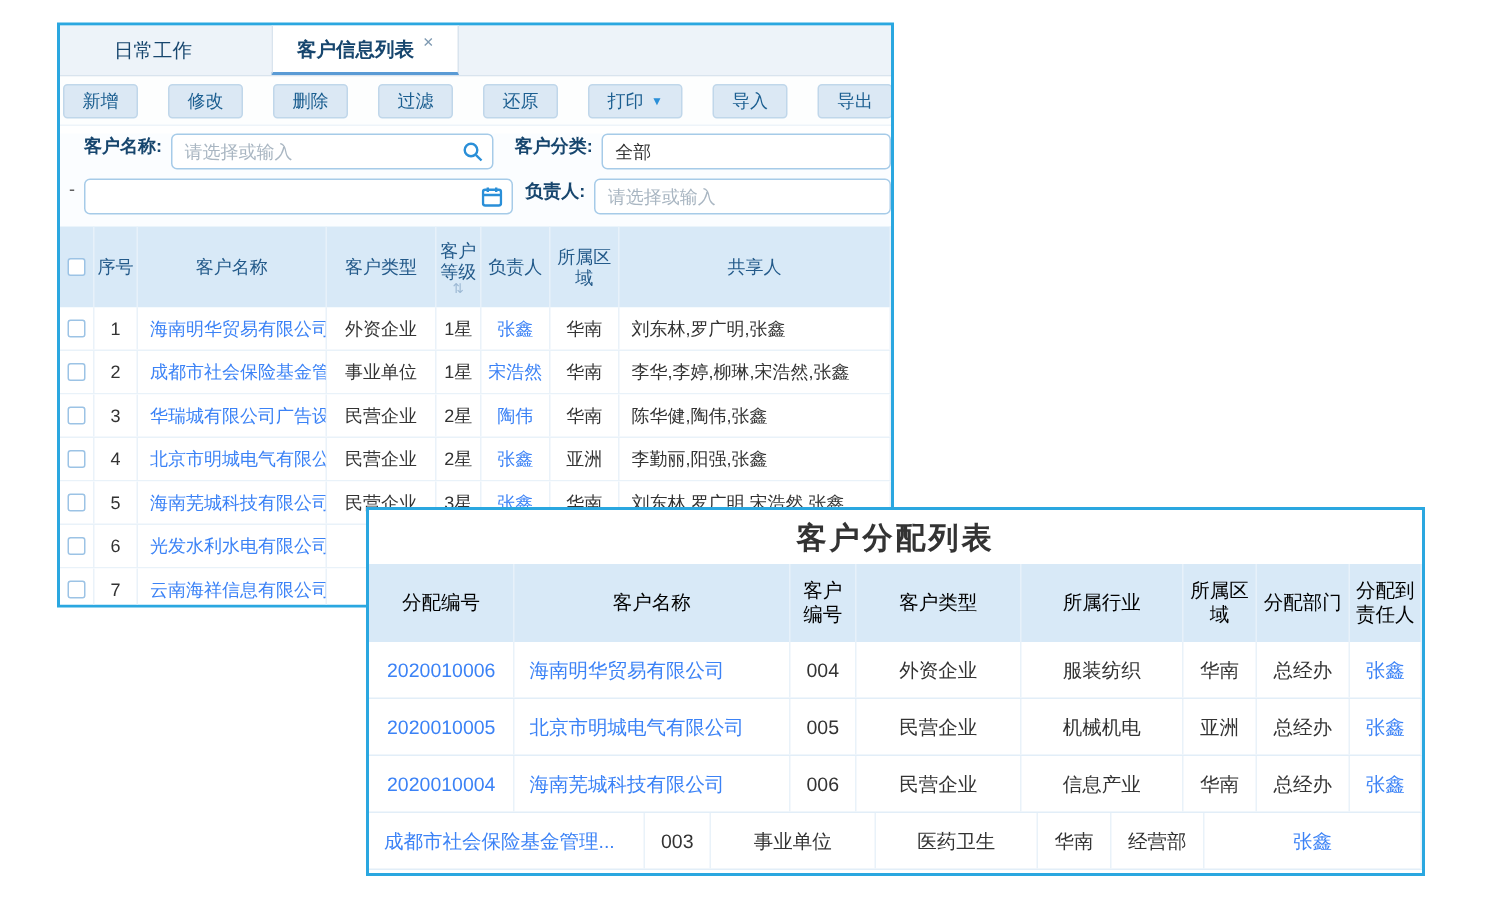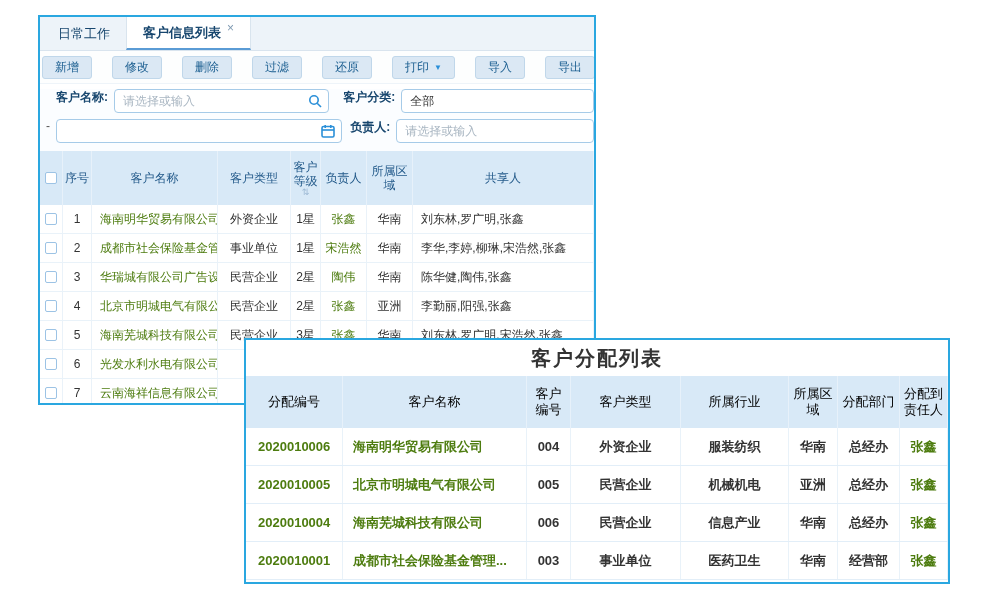--- a/index.html
+++ b/index.html
@@ -5,21 +5,21 @@
   * { margin:0; padding:0; box-sizing:border-box; }
   html,body { width:1000px; height:600px; background:#ffffff; overflow:hidden;
     font-family:"Liberation Sans","DejaVu Sans",sans-serif; }
 
   .panel { position:absolute; background:#fff; border:2px solid #2aa7e0; overflow:hidden; }
   #panel1 { left:38px; top:15px; width:558px; height:390px; z-index:1; }
   #panel2 { left:244px; top:338px; width:706px; height:246px; z-index:2; }
 
   
   .tabbar { height:34px; background:#edf3f9; border-bottom:1px solid #d9e4ee;
-    display:flex; align-items:flex-end; padding-left:2px; }
+    display:flex; align-items:flex-end; padding-left:20px;gap:37px; }
   .tab { height:33px; display:flex; align-items:center; padding:0 16px;
     font-size:13px; color:#17466e; cursor:pointer; position:relative; }
   .tab.active { background:#ffffff; font-weight:bold; border-left:1px solid #d9e4ee;
     border-right:1px solid #d9e4ee; border-bottom:2px solid #5a9bd5; }
   .tab-close { font-size:12px; color:#7f9ab2; margin-left:6px; position:relative; top:-5px; font-weight:normal; }
 
   
   .toolbar { height:33px; display:flex; align-items:center; gap:20px; padding:0 0 0 2px;
     background:#fdfefe; border-bottom:1px solid #eef4f9; }
   .tbtn { height:23px; padding:0 12px; background:#dbe8f4; border:1px solid #c0d7ea;
@@ -52,32 +52,32 @@
     text-align:center; line-height:14px; border-right:1px solid #e7f1fa; padding:0 2px; }
   .t1-row { display:flex; height:29px; border-bottom:1px solid #e9f2f9; background:#fff; }
   .t1-row .cell { display:flex; align-items:center; justify-content:center;
     border-right:1px solid #eaf2f9; overflow:hidden; white-space:nowrap; padding:0 2px; }
   .c0 { flex:0 0 23px; } .c1 { flex:0 0 29px; } .c2 { flex:0 0 126px; }
   .c3 { flex:0 0 73px; } .c4 { flex:0 0 30px; } .c5 { flex:0 0 46px; }
   .c6 { flex:0 0 46px; } .c7 { flex:1 1 auto; }
   .t1 .c2, .t1 .c7 { justify-content:flex-start; padding-left:8px; }
   .t1-head .c2, .t1-head .c7 { justify-content:center; padding-left:2px; }
   .cb { width:12px; height:12px; border:1px solid #9cc3e5; border-radius:2px; background:#fff; cursor:pointer; }
-  .blue { color:#4d7c0f; cursor:pointer; }
+  .blue { color:#3b82f6; cursor:pointer; }
   .sorticon { font-size:9px; color:#9db9d4; line-height:9px; cursor:pointer; }
 
   
   .p2-title { height:36px; display:flex; align-items:center; justify-content:center;
     font-size:20px; font-weight:bold; color:#333; letter-spacing:2px; }
   .t2-head { display:flex; height:52px; background:#d8e9f7; color:#000000; font-size:13px; }
   .t2-head .cell { display:flex; align-items:center; justify-content:center; text-align:center;
     line-height:16px; border-right:1px solid #e7f1fa; padding:0 3px; }
   .t2-row { display:flex; height:38px; border-bottom:1px solid #e2eef8; background:#fff; font-size:13px; color:#333; }
   .t2-row .cell { display:flex; align-items:center; justify-content:center;
-    border-right:1px solid #e9f2f9; overflow:hidden; white-space:nowrap; padding:16px 3px;font-weight:bold; }
+    border-right:1px solid #e9f2f9; overflow:hidden; white-space:nowrap; padding:16px 3px; }
   .k0 { flex:0 0 97px; } .k1 { flex:0 0 184px; } .k2 { flex:0 0 44px; }
   .k3 { flex:0 0 110px; } .k4 { flex:0 0 108px; } .k5 { flex:0 0 49px; }
   .k6 { flex:0 0 62px; } .k7 { flex:1 1 auto; }
   .t2-row .k0 { justify-content:flex-start; padding-left:12px; }
   .t2-row .k1 { justify-content:flex-start; padding-left:10px; }
 
   .icon-svg { stroke:#2a8fd8; fill:none; stroke-width:1.6; }
 </style>
 </head>
 <body>
@@ -280,21 +280,20 @@
     <div class="cell k0 blue">2020010004</div>
     <div class="cell k1 blue">海南芜城科技有限公司</div>
     <div class="cell k2">006</div>
     <div class="cell k3">民营企业</div>
     <div class="cell k4">信息产业</div>
     <div class="cell k5">华南</div>
     <div class="cell k6">总经办</div>
     <div class="cell k7 blue">张鑫</div>
   </div>
   <div class="t2-row">
-    <div class="cell k0 blue">2020010001</div>
     <div class="cell k1 blue">成都市社会保险基金管理...</div>
     <div class="cell k2">003</div>
     <div class="cell k3">事业单位</div>
     <div class="cell k4">医药卫生</div>
     <div class="cell k5">华南</div>
     <div class="cell k6">经营部</div>
     <div class="cell k7 blue">张鑫</div>
   </div>
 </div>
 

